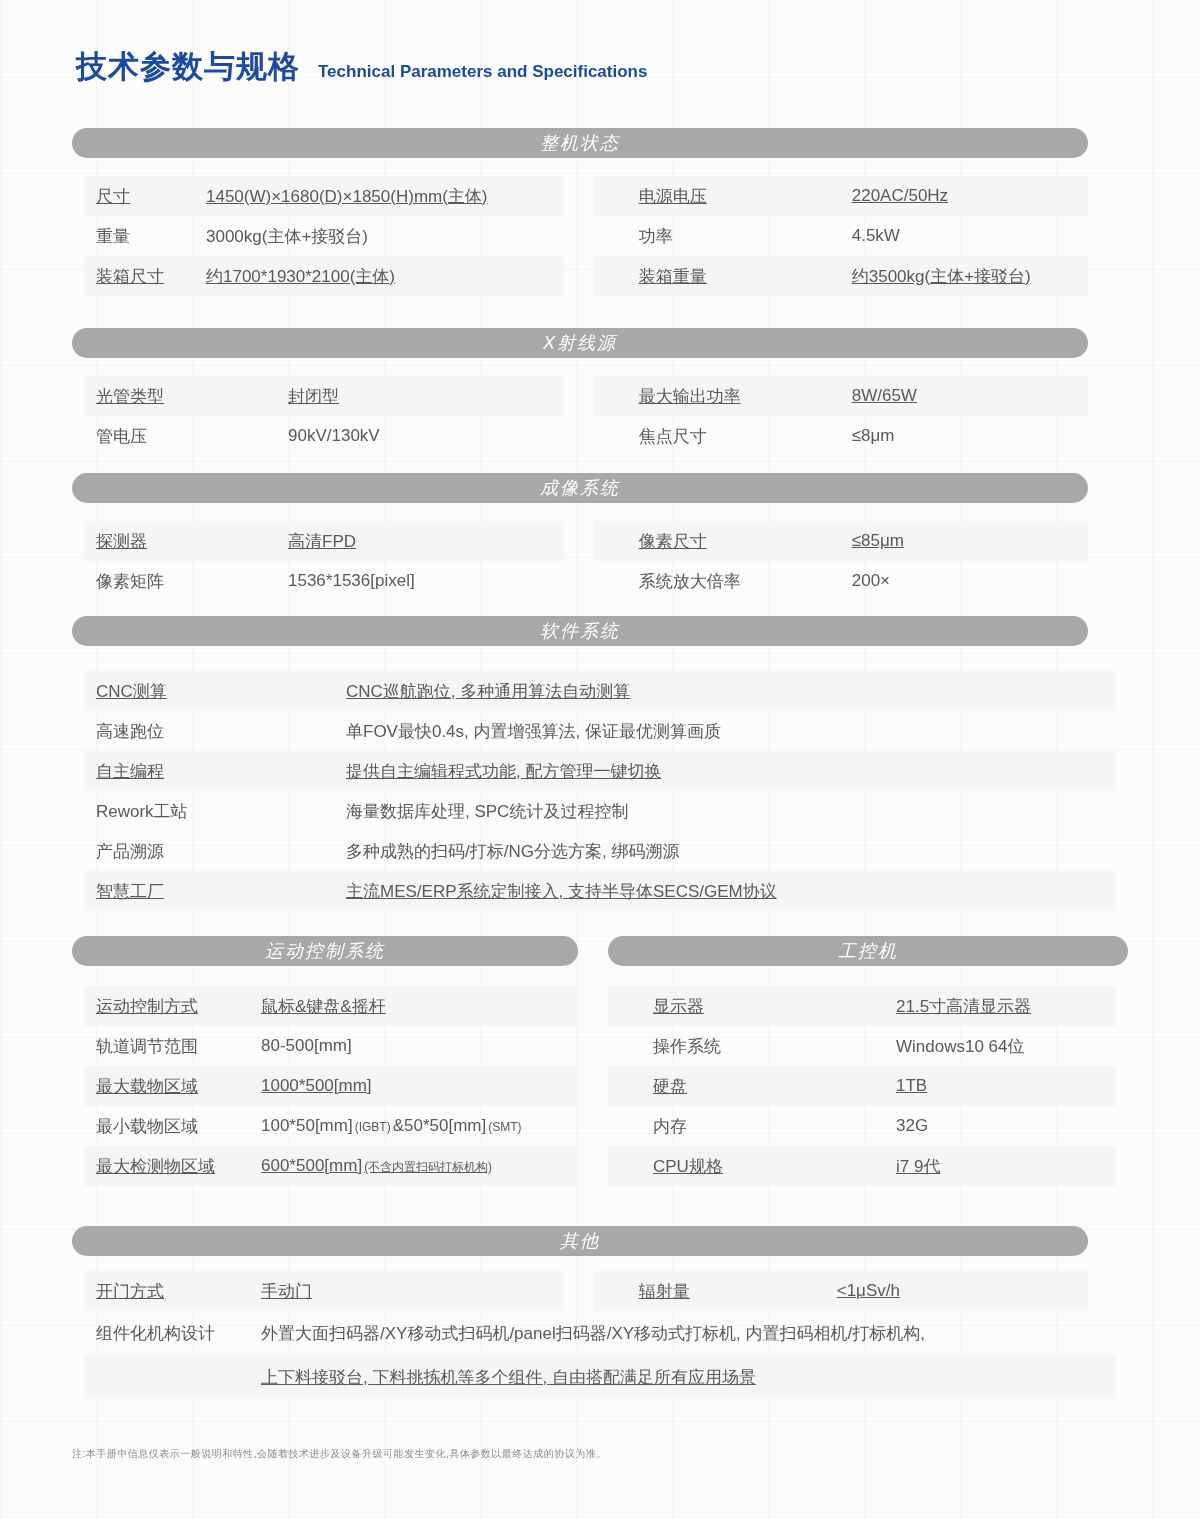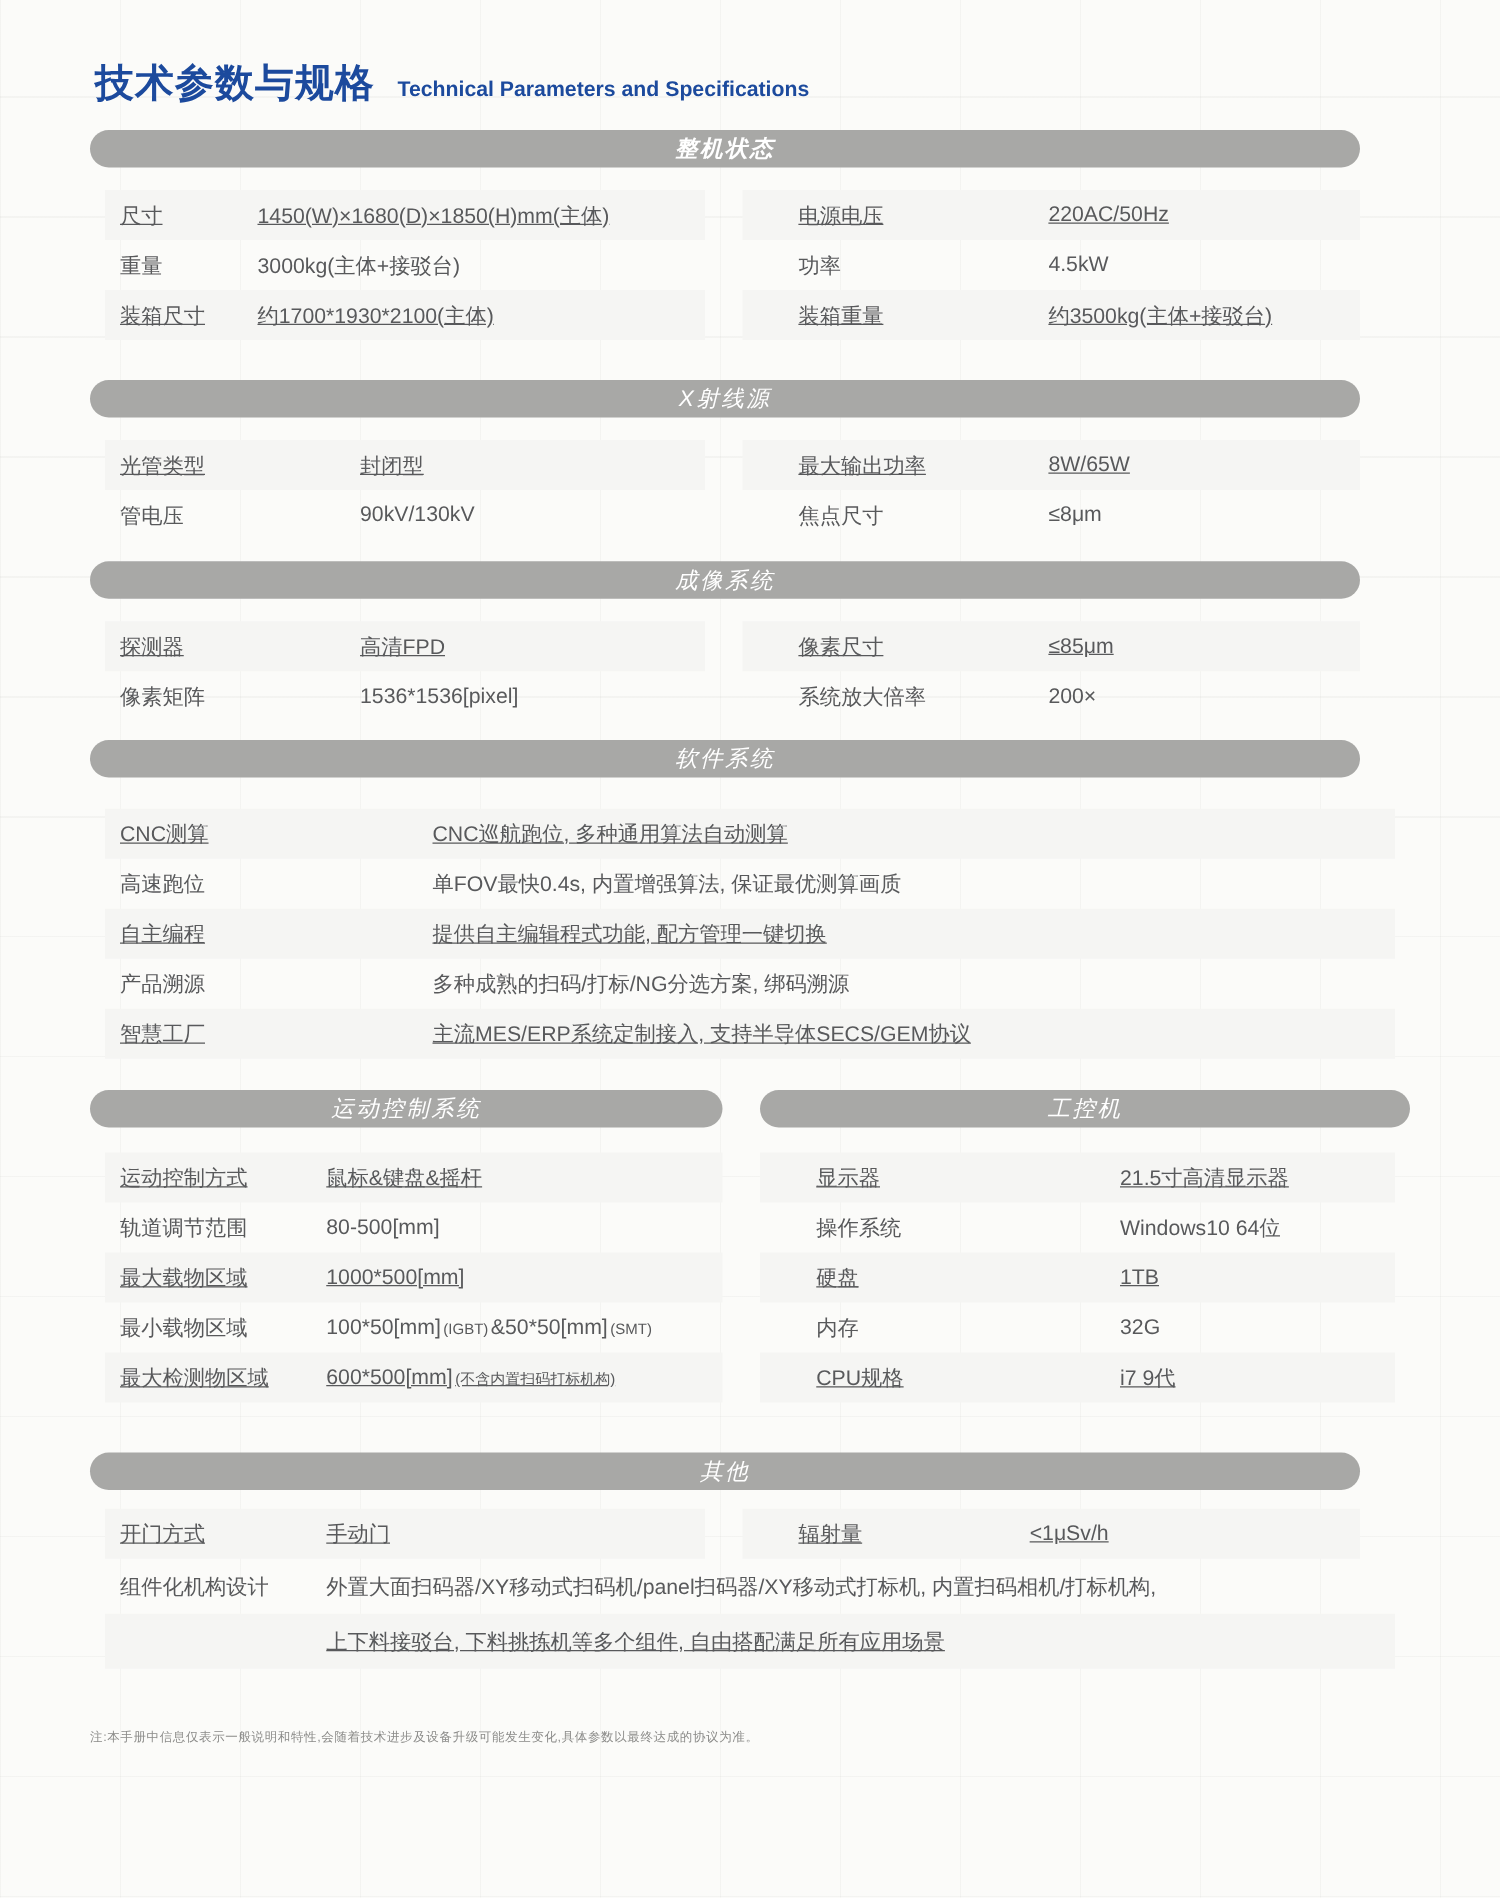--- a/index.html
+++ b/index.html
@@ -25,34 +25,34 @@
   .title-row { display:flex; align-items:baseline; gap:18px; margin-left:4px; }
   .title-zh { font-size:31px; font-weight:bold; color:var(--blue); letter-spacing:1px; }
   .title-en { font-size:17px; font-weight:600; color:var(--blue); }
 
   
   .bar {
     height:30px; border-radius:15px; background:var(--bar);
     color:#fff; font-style:italic; font-size:18px; letter-spacing:2px;
     display:flex; align-items:center; justify-content:center;
   }
-  .bar-machine { margin-top:16px;font-weight:bold; }
+  .bar-machine { margin-top:40px; }
   .bar-xray    { margin-top:32px; }
   .bar-imaging { margin-top:17px; }
   .bar-software{ margin-top:15px; }
   .bar-other   { margin-top:40px; }
 
   
   .tbl { margin-top:18px; }
   .trow { display:flex; }
   .cell { display:flex; align-items:center; height:40px; font-size:17px; }
   .cell .lbl { flex:none; }
   .cell .val { white-space:nowrap; }
   .cell.l { width:494px; margin-left:12px; padding-left:12px; }
-  .cell.r { width:508px; margin-left:30px; padding-left:45px; }
+  .cell.r { width:508px; margin-left:30px; padding-left:45px;gap:13px; }
   .stripe { background:var(--stripe);text-decoration:underline; }
   .small { font-size:12px; margin:0 2px; }
 
   .machine .cell.l .lbl { width:110px; }
   .machine .cell.r .lbl { width:200px; }
   .xray .cell.l .lbl, .imaging .cell.l .lbl { width:192px; }
   .xray .cell.r .lbl, .imaging .cell.r .lbl { width:200px; }
 
   .software .tblrow {
     display:flex; align-items:center; height:40px; font-size:17px;
@@ -187,20 +187,24 @@
     </div>
     <div class="tblrow">
       <span class="lbl">高速跑位</span>
       <span class="val">单FOV最快0.4s, 内置增强算法, 保证最优测算画质</span>
     </div>
     <div class="tblrow stripe">
       <span class="lbl">自主编程</span>
       <span class="val">提供自主编辑程式功能, 配方管理一键切换</span>
     </div>
     <div class="tblrow">
+      <span class="lbl">Rework工站</span>
+      <span class="val">海量数据库处理, SPC统计及过程控制</span>
+    </div>
+    <div class="tblrow">
       <span class="lbl">产品溯源</span>
       <span class="val">多种成熟的扫码/打标/NG分选方案, 绑码溯源</span>
     </div>
     <div class="tblrow stripe">
       <span class="lbl">智慧工厂</span>
       <span class="val">主流MES/ERP系统定制接入, 支持半导体SECS/GEM协议</span>
     </div>
   </div>
 
   <div class="pair-grid">

